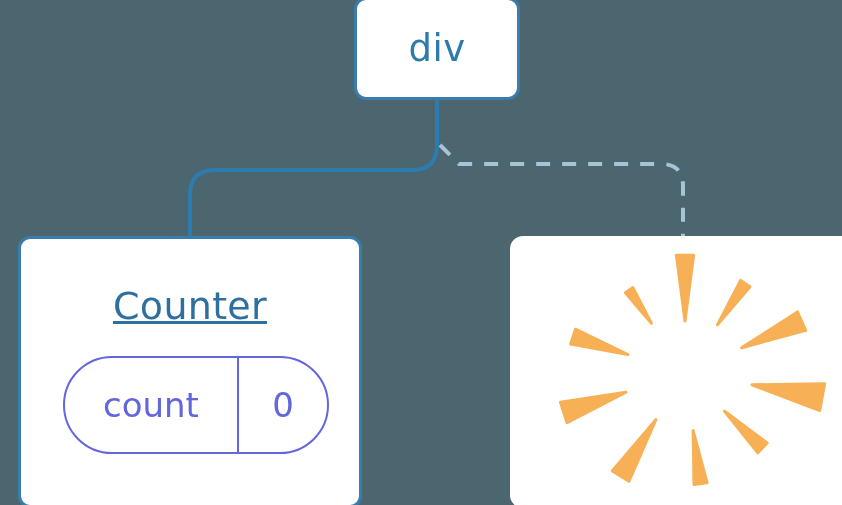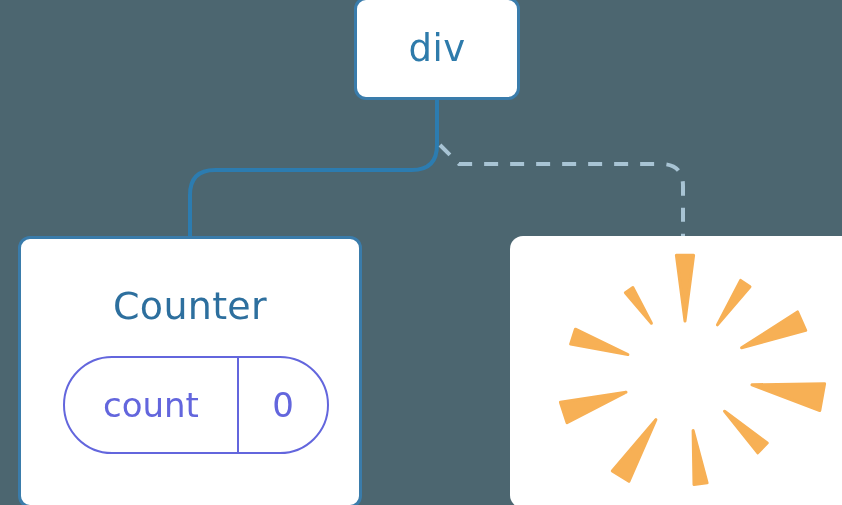--- a/index.html
+++ b/index.html
@@ -61,20 +61,21 @@
   .node-counter .node-title {
     position: absolute;
     left: 0;
     right: 0;
     top: 48px;
     text-align: center;
     color: #2d6f9e;
     font-size: 38px;
     line-height: 1;
     letter-spacing: 0.3px;
+    text-decoration: underline;
   }
 
   
   .state-pill {
     position: absolute;
     left: 42px;
     top: 117px;
     width: 266px;
     height: 98px;
     border: 2px solid #6366dd;

